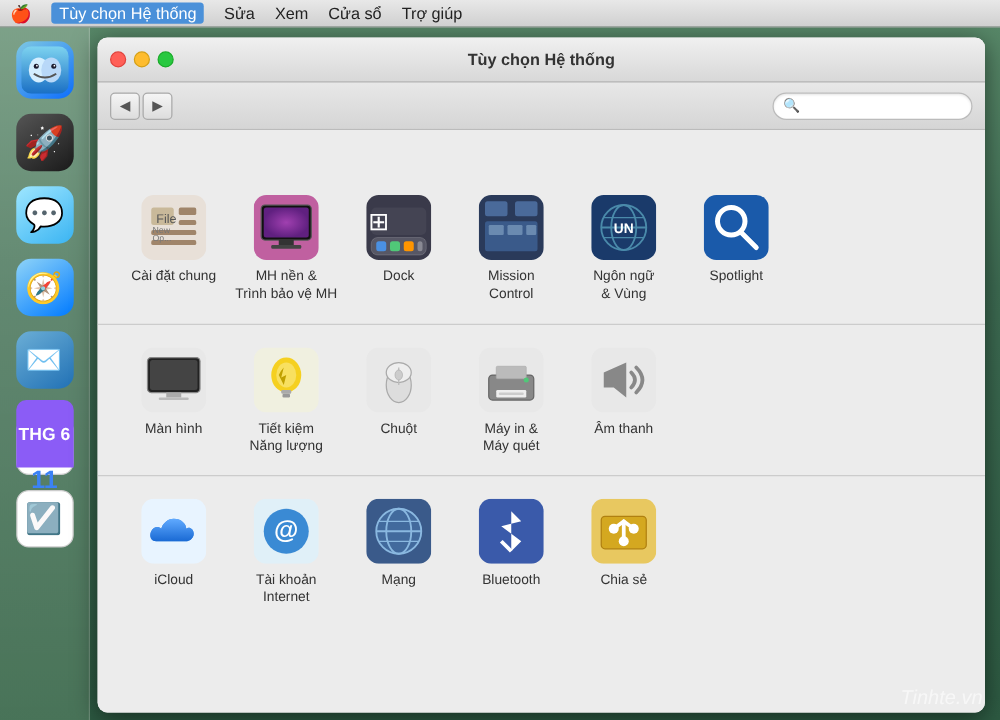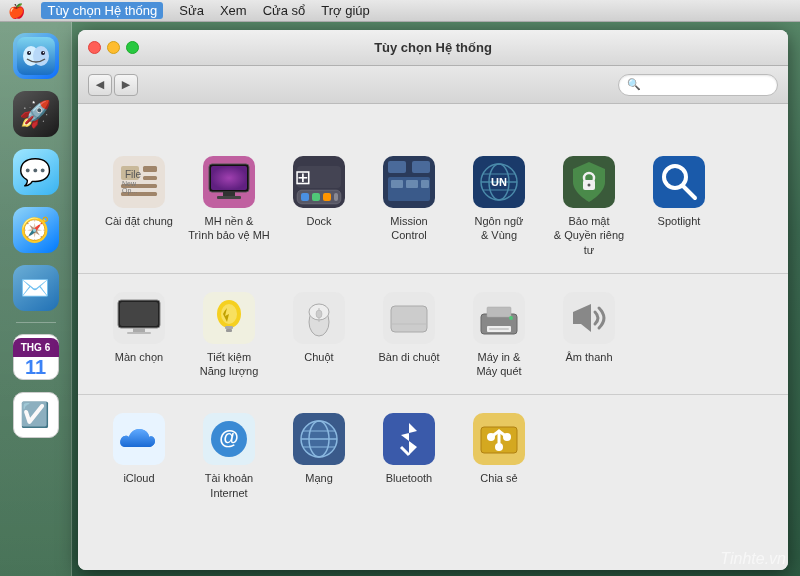--- a/index.html
+++ b/index.html
@@ -308,21 +308,21 @@
 
   <div class="dock-item">
     <div class="dock-icon" style="background:linear-gradient(145deg,#6baed6 0%,#2171b5 100%); border-radius:12px;">
       <span style="font-size:24px; color:white;">✉️</span>
     </div>
   </div>
   <div class="dock-separator"></div>
 
   <div class="dock-item">
     <div class="dock-icon" style="background:white; border:1px solid #ccc; border-radius:10px; flex-direction:column; gap:0;">
-      <div style="background:#701a75; width:46px; border-radius:8px 8px 0 0; font-size:10px; color:white; text-align:center; padding:4px 0; font-weight:bold;">THG 6</div>
+      <div style="background:#8b5cf6; width:46px; border-radius:8px 8px 0 0; font-size:14px; color:white; text-align:center; padding:19px 0; font-weight:bold;">THG 6</div>
       <div style="font-size:20px; font-weight:bold; color:#3b82f6; line-height:1;">11</div>
     </div>
   </div>
 
   <div class="dock-item">
     <div class="dock-icon" style="background:white; border:1px solid #ccc; border-radius:10px;">
       <span style="font-size:24px;">☑️</span>
     </div>
   </div>
 </div>
@@ -428,32 +428,20 @@
             <ellipse cx="26" cy="26" rx="10" ry="18" fill="none" stroke="#4a8aaa" stroke-width="1.5"></ellipse>
             <line x1="8" y1="26" x2="44" y2="26" stroke="#4a8aaa" stroke-width="1.5"></line>
             <line x1="10" y1="18" x2="42" y2="18" stroke="#4a8aaa" stroke-width="1"></line>
             <line x1="10" y1="34" x2="42" y2="34" stroke="#4a8aaa" stroke-width="1"></line>
             <text x="26" y="30" font-size="11" fill="white" text-anchor="middle" font-weight="bold">UN</text>
           </svg>
         </div>
         <span class="pref-label">Ngôn ngữ<br>&amp; Vùng</span>
       </div>
 
-      <div class="pref-item">
-        <div class="pref-icon">
-          <svg width="52" height="52" viewBox="0 0 52 52">
-            <rect width="52" height="52" rx="10" fill="#3a5a3a"></rect>
-            <path d="M26 6 L42 13 L42 26 C42 37 26 46 26 46 C26 46 10 37 10 26 L10 13 Z" fill="#4a8a4a"></path>
-            <rect x="20" y="24" width="12" height="10" rx="2" fill="#f0f0f0"></rect>
-            <circle cx="26" cy="22" r="5" fill="none" stroke="#f0f0f0" stroke-width="2.5"></circle>
-            <circle cx="26" cy="29" r="1.5" fill="#555"></circle>
-          </svg>
-        </div>
-        <span class="pref-label">Bảo mật<br>&amp; Quyền riêng tư</span>
-      </div>
 
       <div class="pref-item">
         <div class="pref-icon">
           <svg width="52" height="52" viewBox="0 0 52 52">
             <rect width="52" height="52" rx="10" fill="#1a5aaa"></rect>
             <circle cx="22" cy="21" r="11" fill="none" stroke="white" stroke-width="4"></circle>
             <line x1="30" y1="30" x2="42" y2="42" stroke="white" stroke-width="4" stroke-linecap="round"></line>
           </svg>
         </div>
         <span class="pref-label">Spotlight</span>
@@ -466,21 +454,21 @@
       <div class="pref-item">
         <div class="pref-icon">
           <svg width="52" height="52" viewBox="0 0 52 52">
             <rect width="52" height="52" rx="10" fill="#e8e8e8"></rect>
             <rect x="5" y="8" width="42" height="28" rx="3" fill="#222" stroke="#888" stroke-width="1"></rect>
             <rect x="7" y="10" width="38" height="24" rx="2" fill="#444"></rect>
             <rect x="20" y="36" width="12" height="4" fill="#aaa"></rect>
             <rect x="14" y="40" width="24" height="2" rx="1" fill="#bbb"></rect>
           </svg>
         </div>
-        <span class="pref-label">Màn chọn</span>
+        <span class="pref-label">Màn hình</span>
       </div>
 
       <div class="pref-item">
         <div class="pref-icon">
           <svg width="52" height="52" viewBox="0 0 52 52">
             <rect width="52" height="52" rx="10" fill="#f0f0e0"></rect>
             <ellipse cx="26" cy="22" rx="12" ry="14" fill="#f5d020"></ellipse>
             <ellipse cx="26" cy="22" rx="8" ry="10" fill="#f8e060"></ellipse>
             <path d="M20 22 Q22 18 24 16 L22 24 L26 22 L24 30 Q22 26 20 22 Z" fill="#c0a000"></path>
             <rect x="22" y="34" width="8" height="3" rx="1" fill="#aaa"></rect>
@@ -497,30 +485,20 @@
             <rect width="52" height="52" rx="10" fill="#e8e8e8"></rect>
             <ellipse cx="26" cy="30" rx="10" ry="14" fill="#ddd" stroke="#aaa" stroke-width="1"></ellipse>
             <ellipse cx="26" cy="20" rx="10" ry="8" fill="#eee" stroke="#aaa" stroke-width="1"></ellipse>
             <line x1="26" y1="16" x2="26" y2="30" stroke="#bbb" stroke-width="1"></line>
             <ellipse cx="26" cy="22" rx="3" ry="4" fill="#ccc" stroke="#aaa" stroke-width="0.5"></ellipse>
           </svg>
         </div>
         <span class="pref-label">Chuột</span>
       </div>
 
-      <div class="pref-item">
-        <div class="pref-icon">
-          <svg width="52" height="52" viewBox="0 0 52 52">
-            <rect width="52" height="52" rx="10" fill="#e8e8e8"></rect>
-            <rect x="8" y="14" width="36" height="26" rx="4" fill="#ccc" stroke="#aaa" stroke-width="1"></rect>
-            <line x1="8" y1="32" x2="44" y2="32" stroke="#bbb" stroke-width="0.8"></line>
-          </svg>
-        </div>
-        <span class="pref-label">Bàn di chuột</span>
-      </div>
 
       <div class="pref-item">
         <div class="pref-icon">
           <svg width="52" height="52" viewBox="0 0 52 52">
             <rect width="52" height="52" rx="10" fill="#e8e8e8"></rect>
             <rect x="8" y="22" width="36" height="20" rx="3" fill="#888" stroke="#666" stroke-width="1"></rect>
             <rect x="14" y="15" width="24" height="10" rx="1" fill="#bbb" stroke="#aaa" stroke-width="0.5"></rect>
             <rect x="14" y="34" width="24" height="6" rx="1" fill="#eee"></rect>
             <rect x="16" y="36" width="20" height="2" rx="1" fill="#ccc"></rect>
             <circle cx="38" cy="26" r="2" fill="#50c878"></circle>

